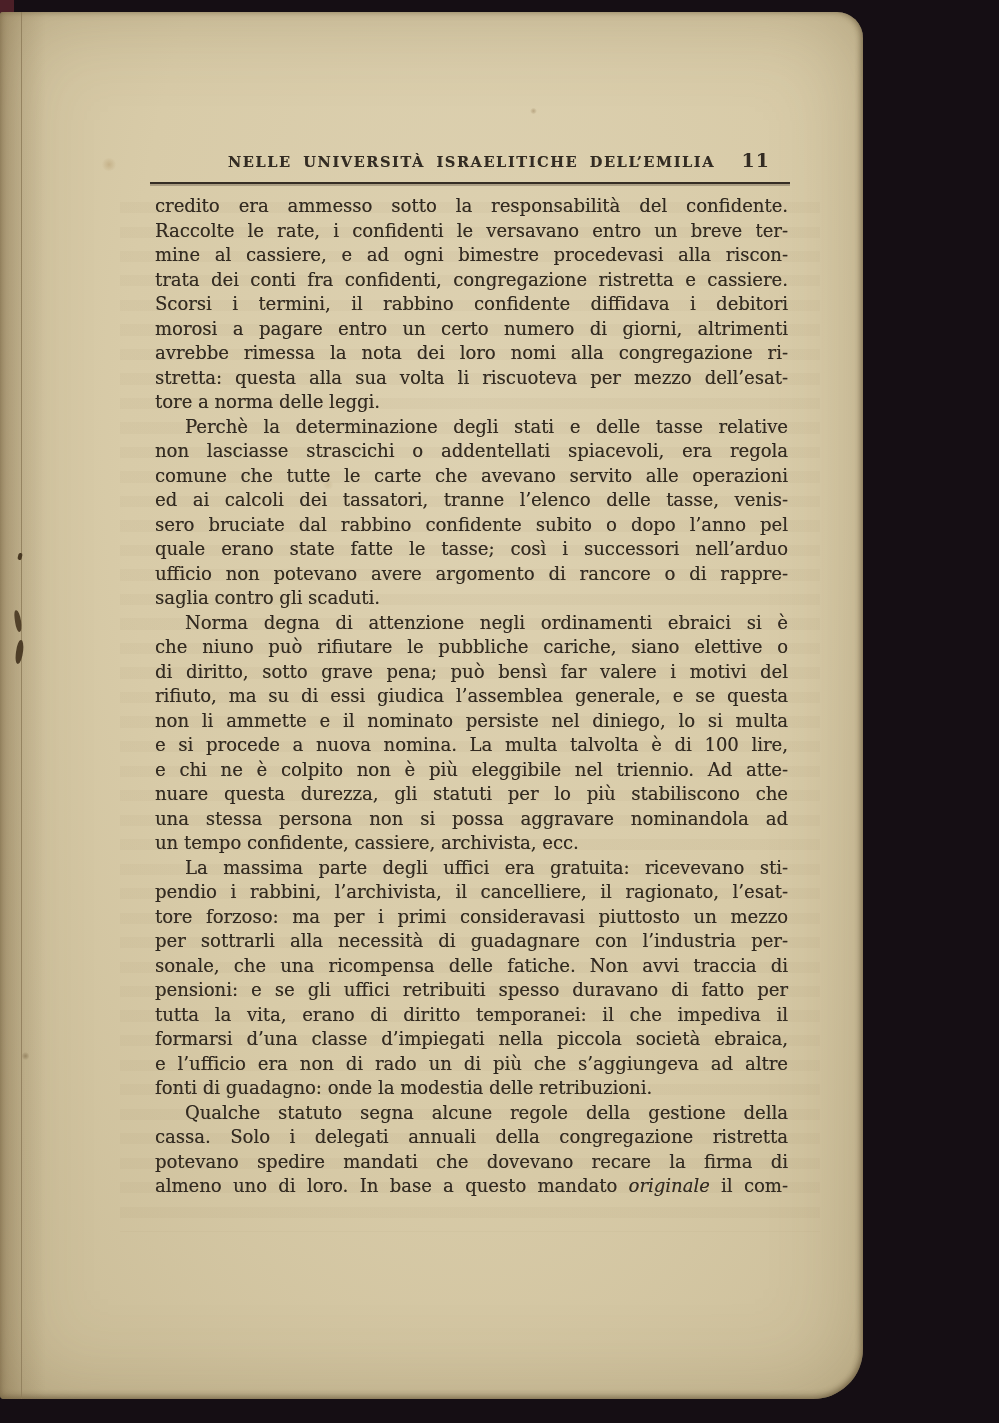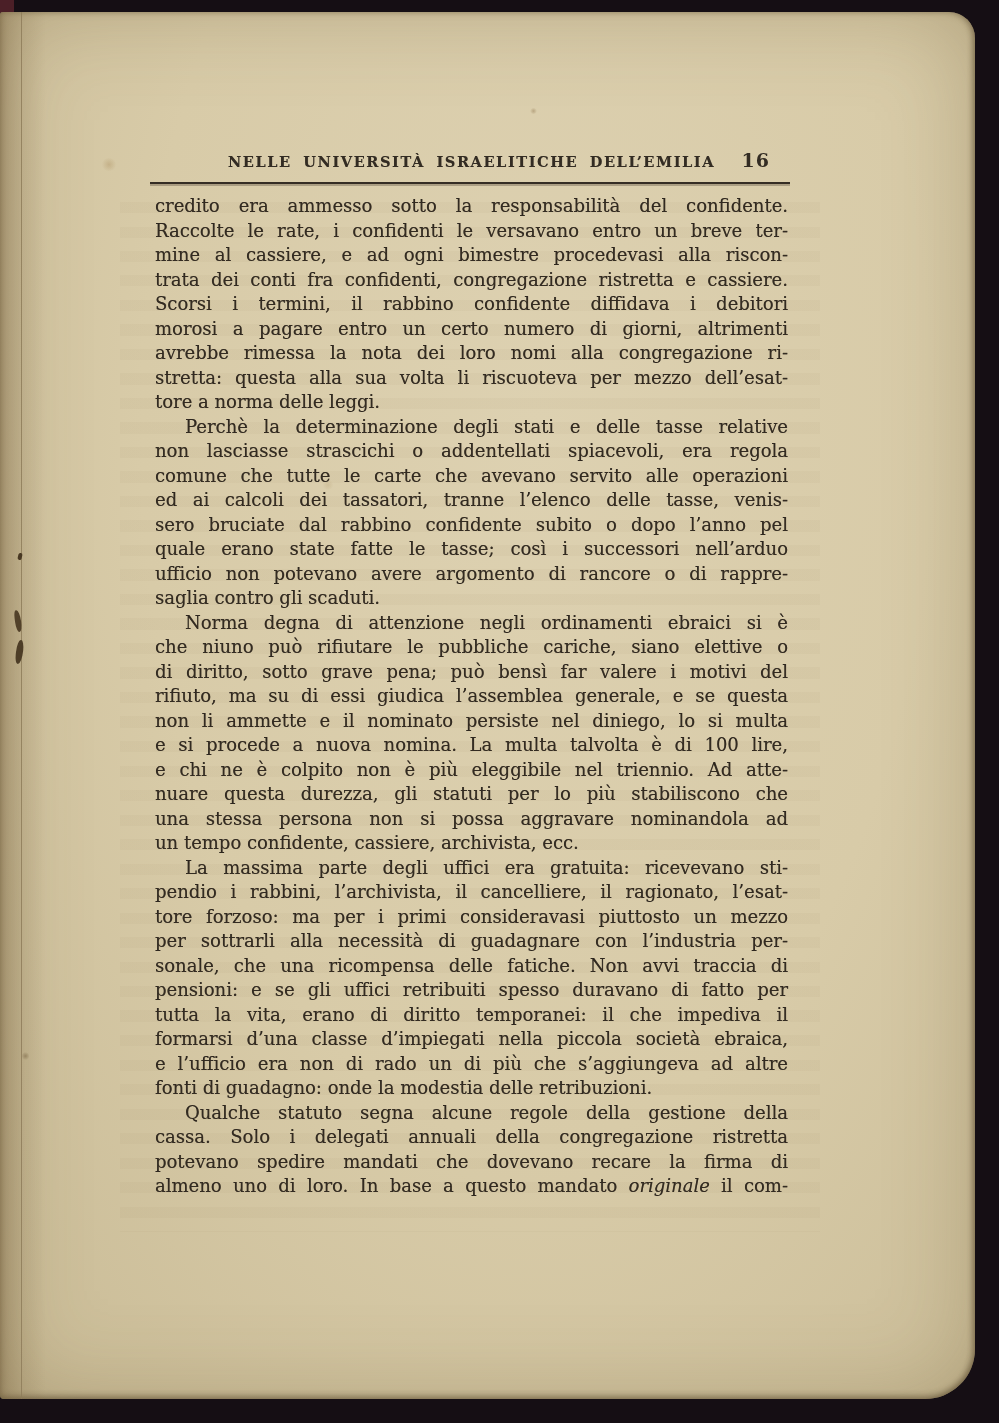--- a/index.html
+++ b/index.html
@@ -9,21 +9,21 @@
   *{margin:0;padding:0;box-sizing:border-box;}
   html,body{width:999px;height:1423px;overflow:hidden;}
   body{background:var(--bg);position:relative;font-family:"DejaVu Serif","Liberation Serif",serif;}
 
   .scene{position:absolute;inset:0;}
 
   
   .corner-tint{position:absolute;left:0;top:0;width:14px;height:13px;background:#55222a;opacity:.85;}
 
   .paper{
-    position:absolute;left:0;top:12px;width:975px;height:1387px;
+    position:absolute;left:0;top:12px;width:863px;height:1387px;
     background:radial-gradient(ellipse at 55% 30%, var(--paper-light) 0%, var(--paper) 52%, var(--paper-dark) 100%);
     border-radius:3px 26px 50px 4px;
     box-shadow:inset 0 0 90px rgba(105,85,48,.30), inset 0 0 10px rgba(80,62,35,.18),
                inset 0 -3px 6px rgba(60,45,25,.35), inset -3px 0 5px rgba(60,45,25,.25);
   }
   
   .paper::after{
     content:"";position:absolute;left:120px;top:190px;width:700px;height:1030px;
     background:repeating-linear-gradient(180deg, rgba(146,124,86,.055) 0 11px, rgba(0,0,0,0) 11px 24.5px);
     pointer-events:none;
@@ -81,21 +81,21 @@
     <div class="stitch s2"></div>
     <div class="stitch s3"></div>
 
     <div class="stain st1"></div>
     <div class="stain st2"></div>
     <div class="stain st3"></div>
     <div class="stain st4"></div>
 
     <div class="header">
       <div class="header-title">NELLE UNIVERSITÀ ISRAELITICHE DELL’EMILIA</div>
-      <div class="page-number">16</div>
+      <div class="page-number">11</div>
     </div>
 
     <div class="rule"></div>
 
     <div class="body-text">
         <div class="para">
           <div class="line">credito era ammesso sotto la responsabilità del confidente.</div>
           <div class="line">Raccolte le rate, i confidenti le versavano entro un breve ter-</div>
           <div class="line">mine al cassiere, e ad ogni bimestre procedevasi alla riscon-</div>
           <div class="line">trata dei conti fra confidenti, congregazione ristretta e cassiere.</div>

